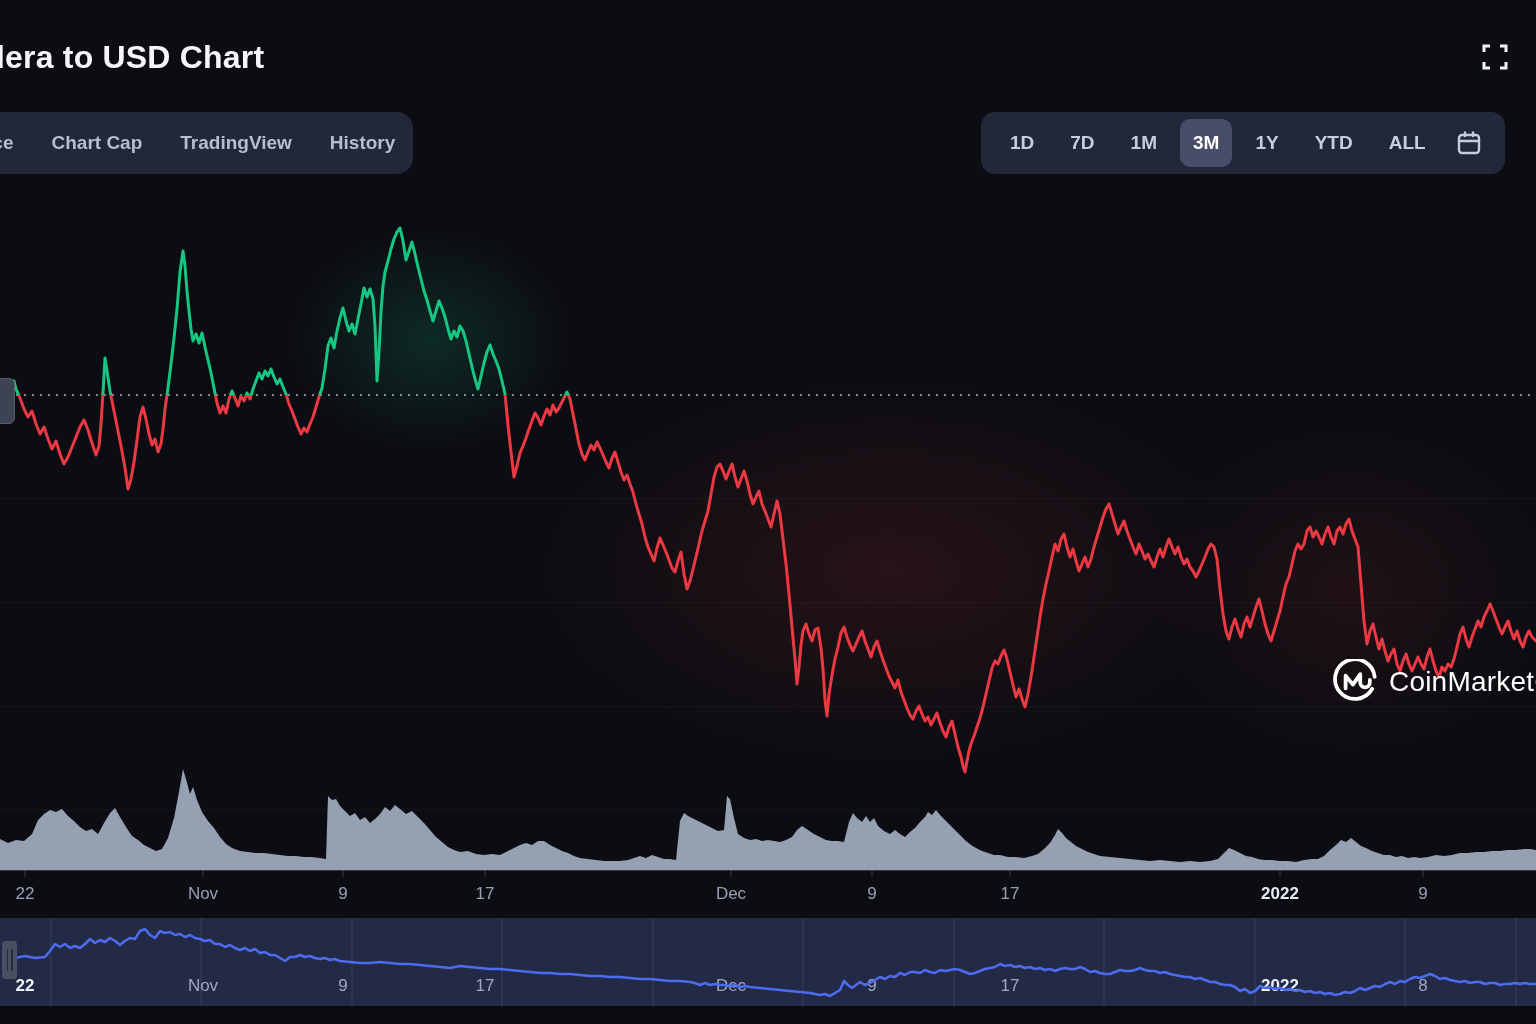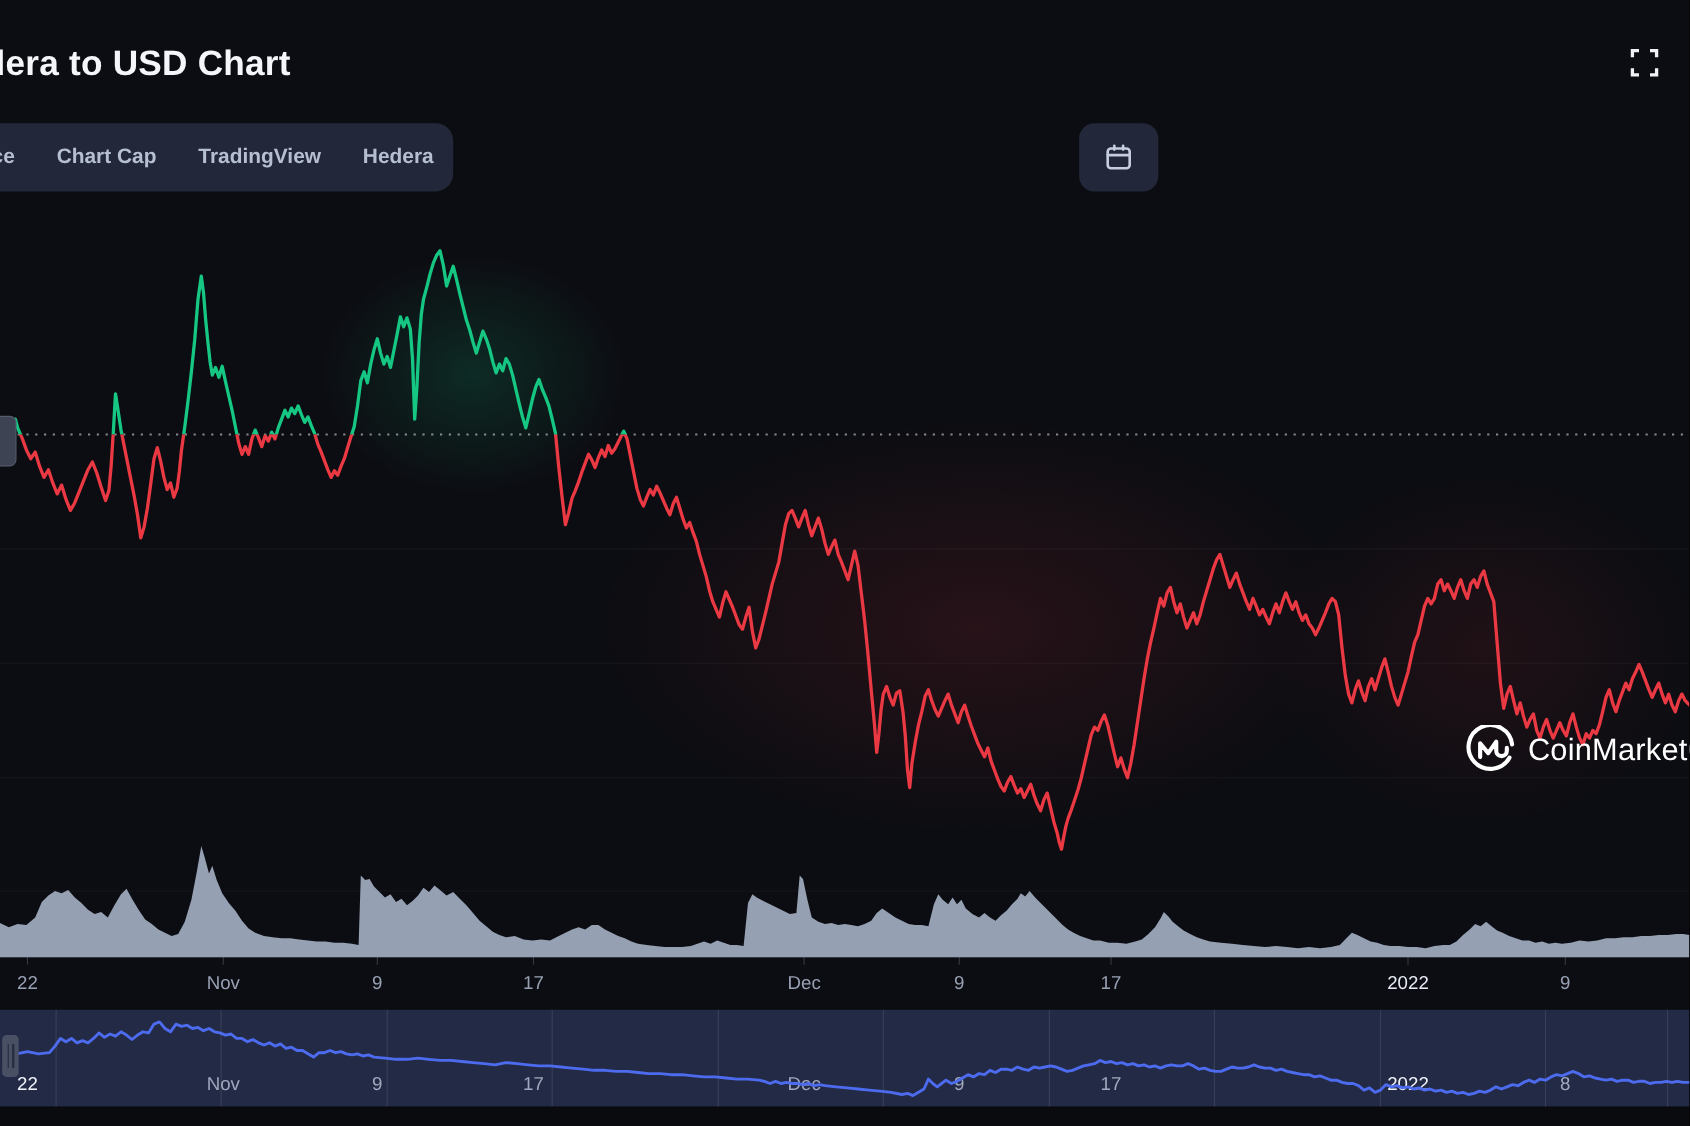--- a/index.html
+++ b/index.html
@@ -26,21 +26,21 @@
     background:radial-gradient(ellipse at center,rgba(22,199,132,.16),rgba(22,199,132,0) 70%);}
   .glow-red-1{left:540px;top:380px;width:700px;height:380px;
     background:radial-gradient(ellipse at center,rgba(234,57,67,.12),rgba(234,57,67,0) 70%);}
   .glow-red-2{left:1150px;top:430px;width:400px;height:320px;
     background:radial-gradient(ellipse at center,rgba(234,57,67,.09),rgba(234,57,67,0) 70%);}
   .chart-svg{position:absolute;left:0;top:0;width:1536px;height:1024px;}
   .baseline-left-marker{position:absolute;left:-7px;top:378px;width:20px;height:44px;background:#3d4352;
     border:1px solid #545b6e;border-radius:6px;cursor:pointer;}
   
   .axis-label{position:absolute;transform:translateX(-50%);font-size:17px;color:#98a1b4;white-space:nowrap;}
-  .axis-label.bold{color:#e6eaf4;font-weight:400;}
+  .axis-label.bold{color:#e6eaf4;font-weight:700;}
   .main-axis-labels .axis-label{top:884px;}
   .nav-labels .axis-label{top:976px;font-size:17px;color:#a0a8bd;}
   .nav-labels .axis-label.bold{color:#f0f3fa;}
   
   .navigator-bg{position:absolute;left:0px;top:918px;width:1536px;height:88px;background:#232a46;cursor:pointer;}
   .nav-handle{position:absolute;left:2px;top:941px;width:15px;height:38px;background:#4a5064;border-radius:4px;cursor:ew-resize;}
   .nav-handle:before,.nav-handle:after{content:"";position:absolute;top:8px;bottom:8px;width:1.5px;background:#262b3d;}
   .nav-handle:before{left:4.5px;} .nav-handle:after{right:4.5px;}
   .bottom-strip{position:absolute;left:0;top:1006px;width:1536px;height:18px;background:#0a0b0f;}
   
@@ -148,24 +148,33 @@
           <path d="M28 22 V28 H22"></path>
           <path d="M12 28 H6 V22"></path>
       </g>
     </svg>
   </button>
 
   <div class="tabs" id="tabs">
       <div class="tab">Price</div>
       <div class="tab">Chart Cap</div>
       <div class="tab">TradingView</div>
-      <div class="tab">Hedera</div>
+      <div class="tab">History</div>
     </div>
 
   <div class="ranges">
+    <div id="range-buttons" style="display:flex;align-items:center;gap:10px;">
+        <button class="range-btn">1D</button>
+        <button class="range-btn">7D</button>
+        <button class="range-btn">1M</button>
+        <button class="range-btn active">3M</button>
+        <button class="range-btn">1Y</button>
+        <button class="range-btn">YTD</button>
+        <button class="range-btn">ALL</button>
+      </div>
     <button class="calendar-btn" aria-label="custom date range">
       <svg width="28" height="28" viewBox="0 0 28 28">
         <g fill="none" stroke="#c6cddf" stroke-width="2.4" stroke-linecap="round">
           <rect x="4" y="6" width="20" height="18" rx="3"></rect>
           <line x1="4" y1="12" x2="24" y2="12"></line>
           <line x1="10" y1="3.5" x2="10" y2="7"></line>
           <line x1="18" y1="3.5" x2="18" y2="7"></line>
         </g>
       </svg>
     </button>

